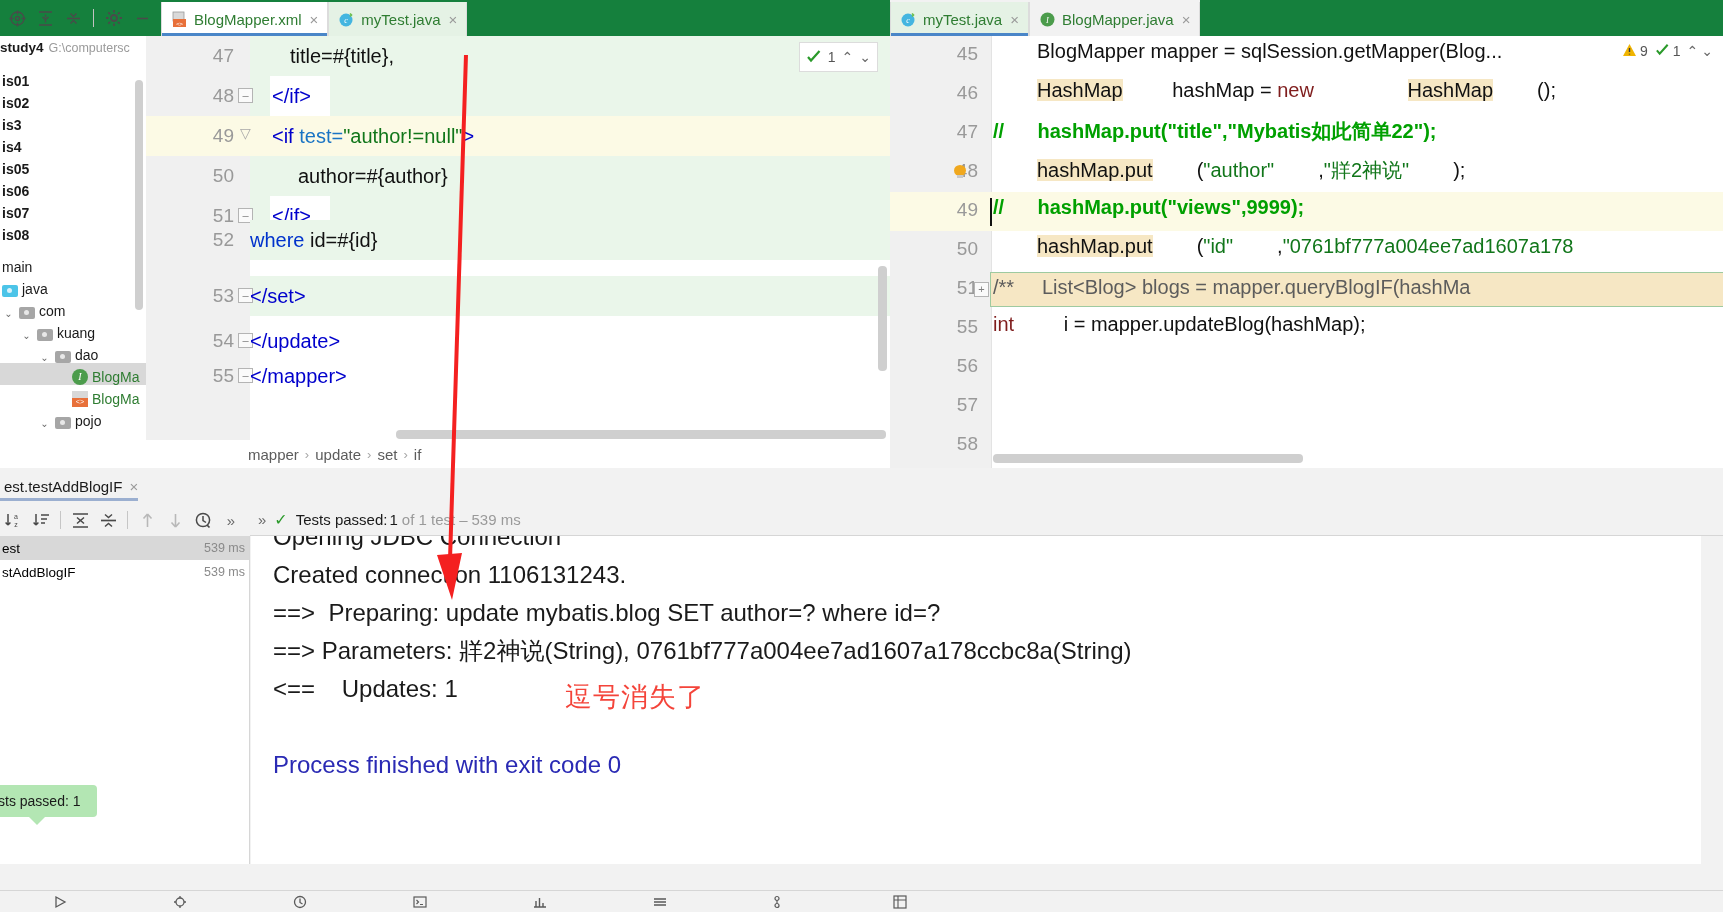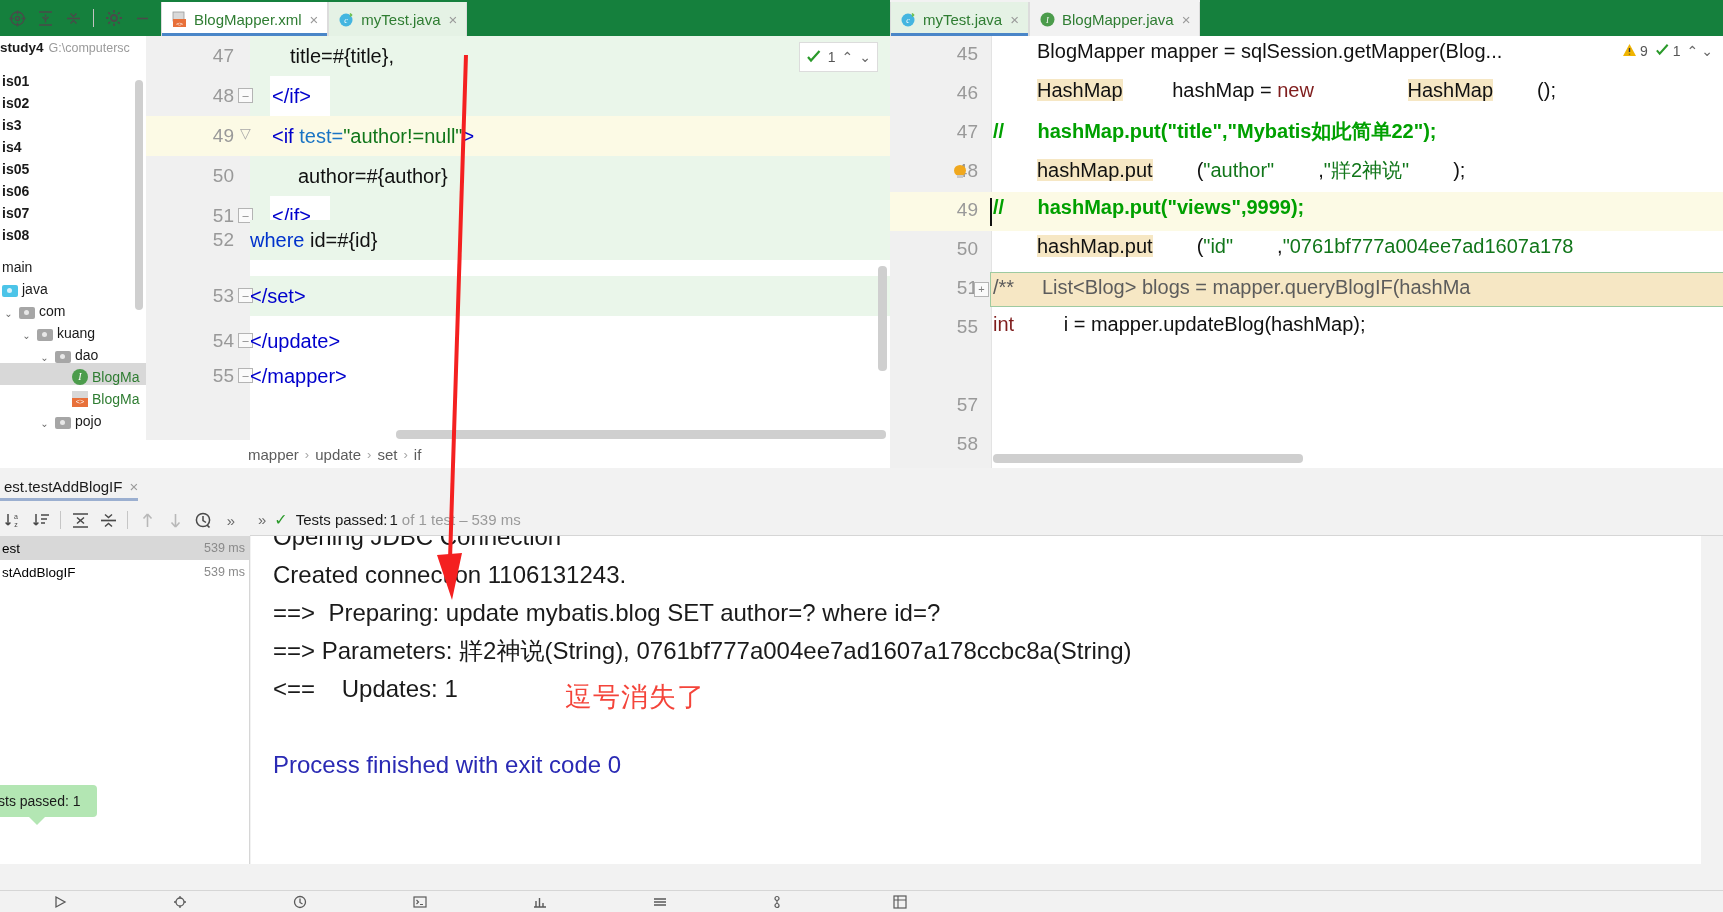--- a/index.html
+++ b/index.html
@@ -598,20 +598,23 @@
       <span class="fold-plus">+</span>
       <span class="doc-box"></span>
       <span class="jcode tok-doc" style="top:6px">/**     List&lt;Blog&gt; blogs = mapper.queryBlogIF(hashMa</span>
     </div>
 
     <div class="jline" style="position:absolute;top:273px;left:0;right:0">
       <span class="jnum">55</span>
       <span class="jcode"><span class="tok-kw">int</span><span class="tok-plain"> i = mapper.updateBlog(hashMap);</span></span>
     </div>
 
+    <div class="jline" style="position:absolute;top:312px;left:0;right:0">
+      <span class="jnum">56</span>
+    </div>
     <div class="jline" style="position:absolute;top:351px;left:0;right:0">
       <span class="jnum">57</span>
     </div>
     <div class="jline" style="position:absolute;top:390px;left:0;right:0">
       <span class="jnum">58</span>
     </div>
 
     <div class="warn-widget">
       <span>
         <svg width="15" height="14" viewBox="0 0 15 14">

